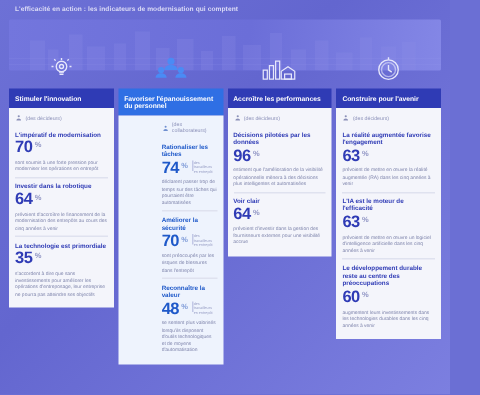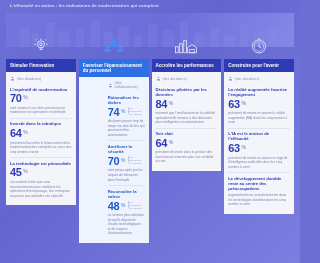--- a/index.html
+++ b/index.html
@@ -142,21 +142,21 @@
           <div class="stat-row">
             <span class="stat">64</span>
             <span class="pct">%</span>
           </div>
           <div class="desc">prévoient d'accroître le financement de la modernisation des entrepôts au cours des cinq années à venir</div>
         </div>
 
         <div class="card">
           <div class="card-title">La technologie est primordiale</div>
           <div class="stat-row">
-            <span class="stat">45</span>
+            <span class="stat">35</span>
             <span class="pct">%</span>
           </div>
           <div class="desc">s'accordent à dire que sans investissements pour améliorer les opérations d'entreposage, leur entreprise ne pourra pas atteindre ses objectifs</div>
         </div>
       </div>
     </div>
 
     <div class="col c2">
       <div class="col-icon">
         <svg width="22" height="20" viewBox="0 0 30 24" fill="#4a8bf5">
@@ -236,21 +236,21 @@
             <circle cx="12" cy="7" r="3.4"></circle>
               <path d="M4.5 21c0-4.2 3.4-6.6 7.5-6.6s7.5 2.4 7.5 6.6z"></path>
           </svg>
           <span class="aud-label">(des décideurs)</span>
         </div>
 
 
         <div class="card">
           <div class="card-title">Décisions pilotées par les données</div>
           <div class="stat-row">
-            <span class="stat">84</span>
+            <span class="stat">96</span>
             <span class="pct">%</span>
           </div>
           <div class="desc">estiment que l'amélioration de la visibilité opérationnelle mènera à des décisions plus intelligentes et automatisées</div>
         </div>
 
         <div class="card">
           <div class="card-title">Voir clair</div>
           <div class="stat-row">
             <span class="stat">64</span>
             <span class="pct">%</span>
@@ -292,19 +292,23 @@
           <div class="card-title">L'IA est le moteur de l'efficacité</div>
           <div class="stat-row">
             <span class="stat">63</span>
             <span class="pct">%</span>
           </div>
           <div class="desc">prévoient de mettre en œuvre un logiciel d'intelligence artificielle dans les cinq années à venir</div>
         </div>
 
         <div class="card">
           <div class="card-title">Le développement durable reste au centre des préoccupations</div>
+          <div class="stat-row">
+            <span class="stat">60</span>
+            <span class="pct">%</span>
+          </div>
           <div class="desc">augmentent leurs investissements dans les technologies durables dans les cinq années à venir</div>
         </div>
       </div>
     </div>
 
   </div>
 </div>
 
 </body></html>

